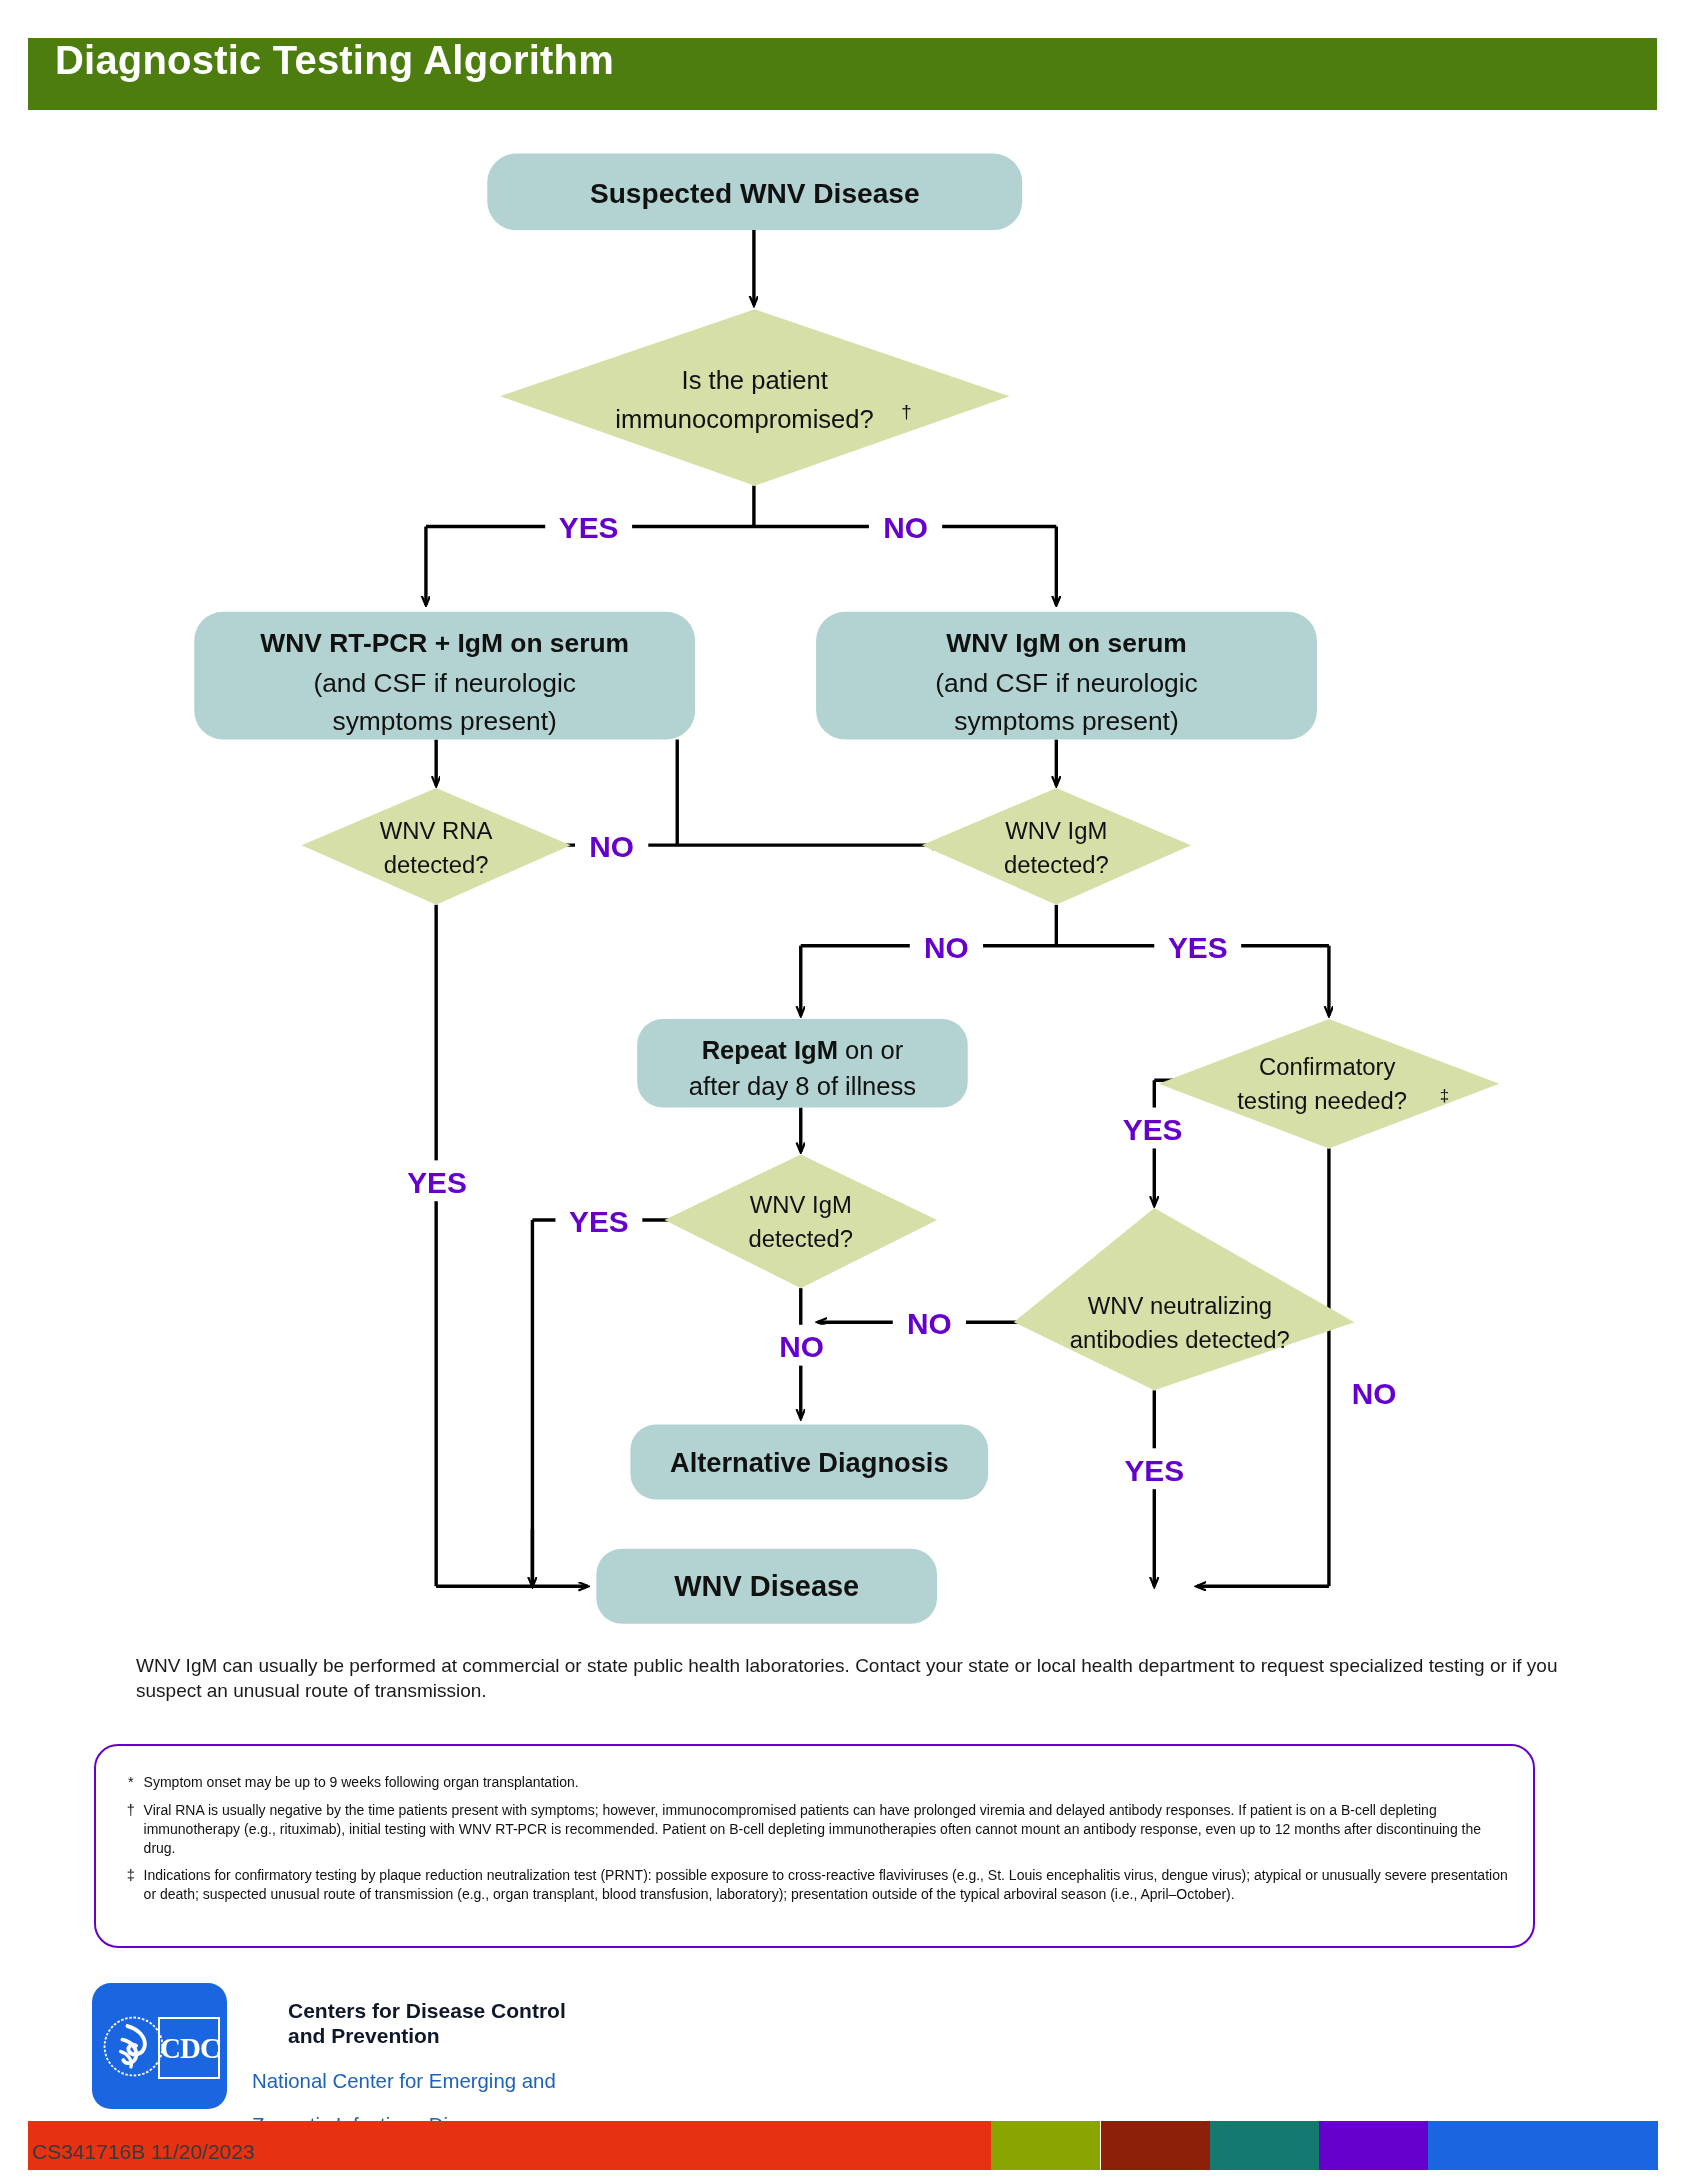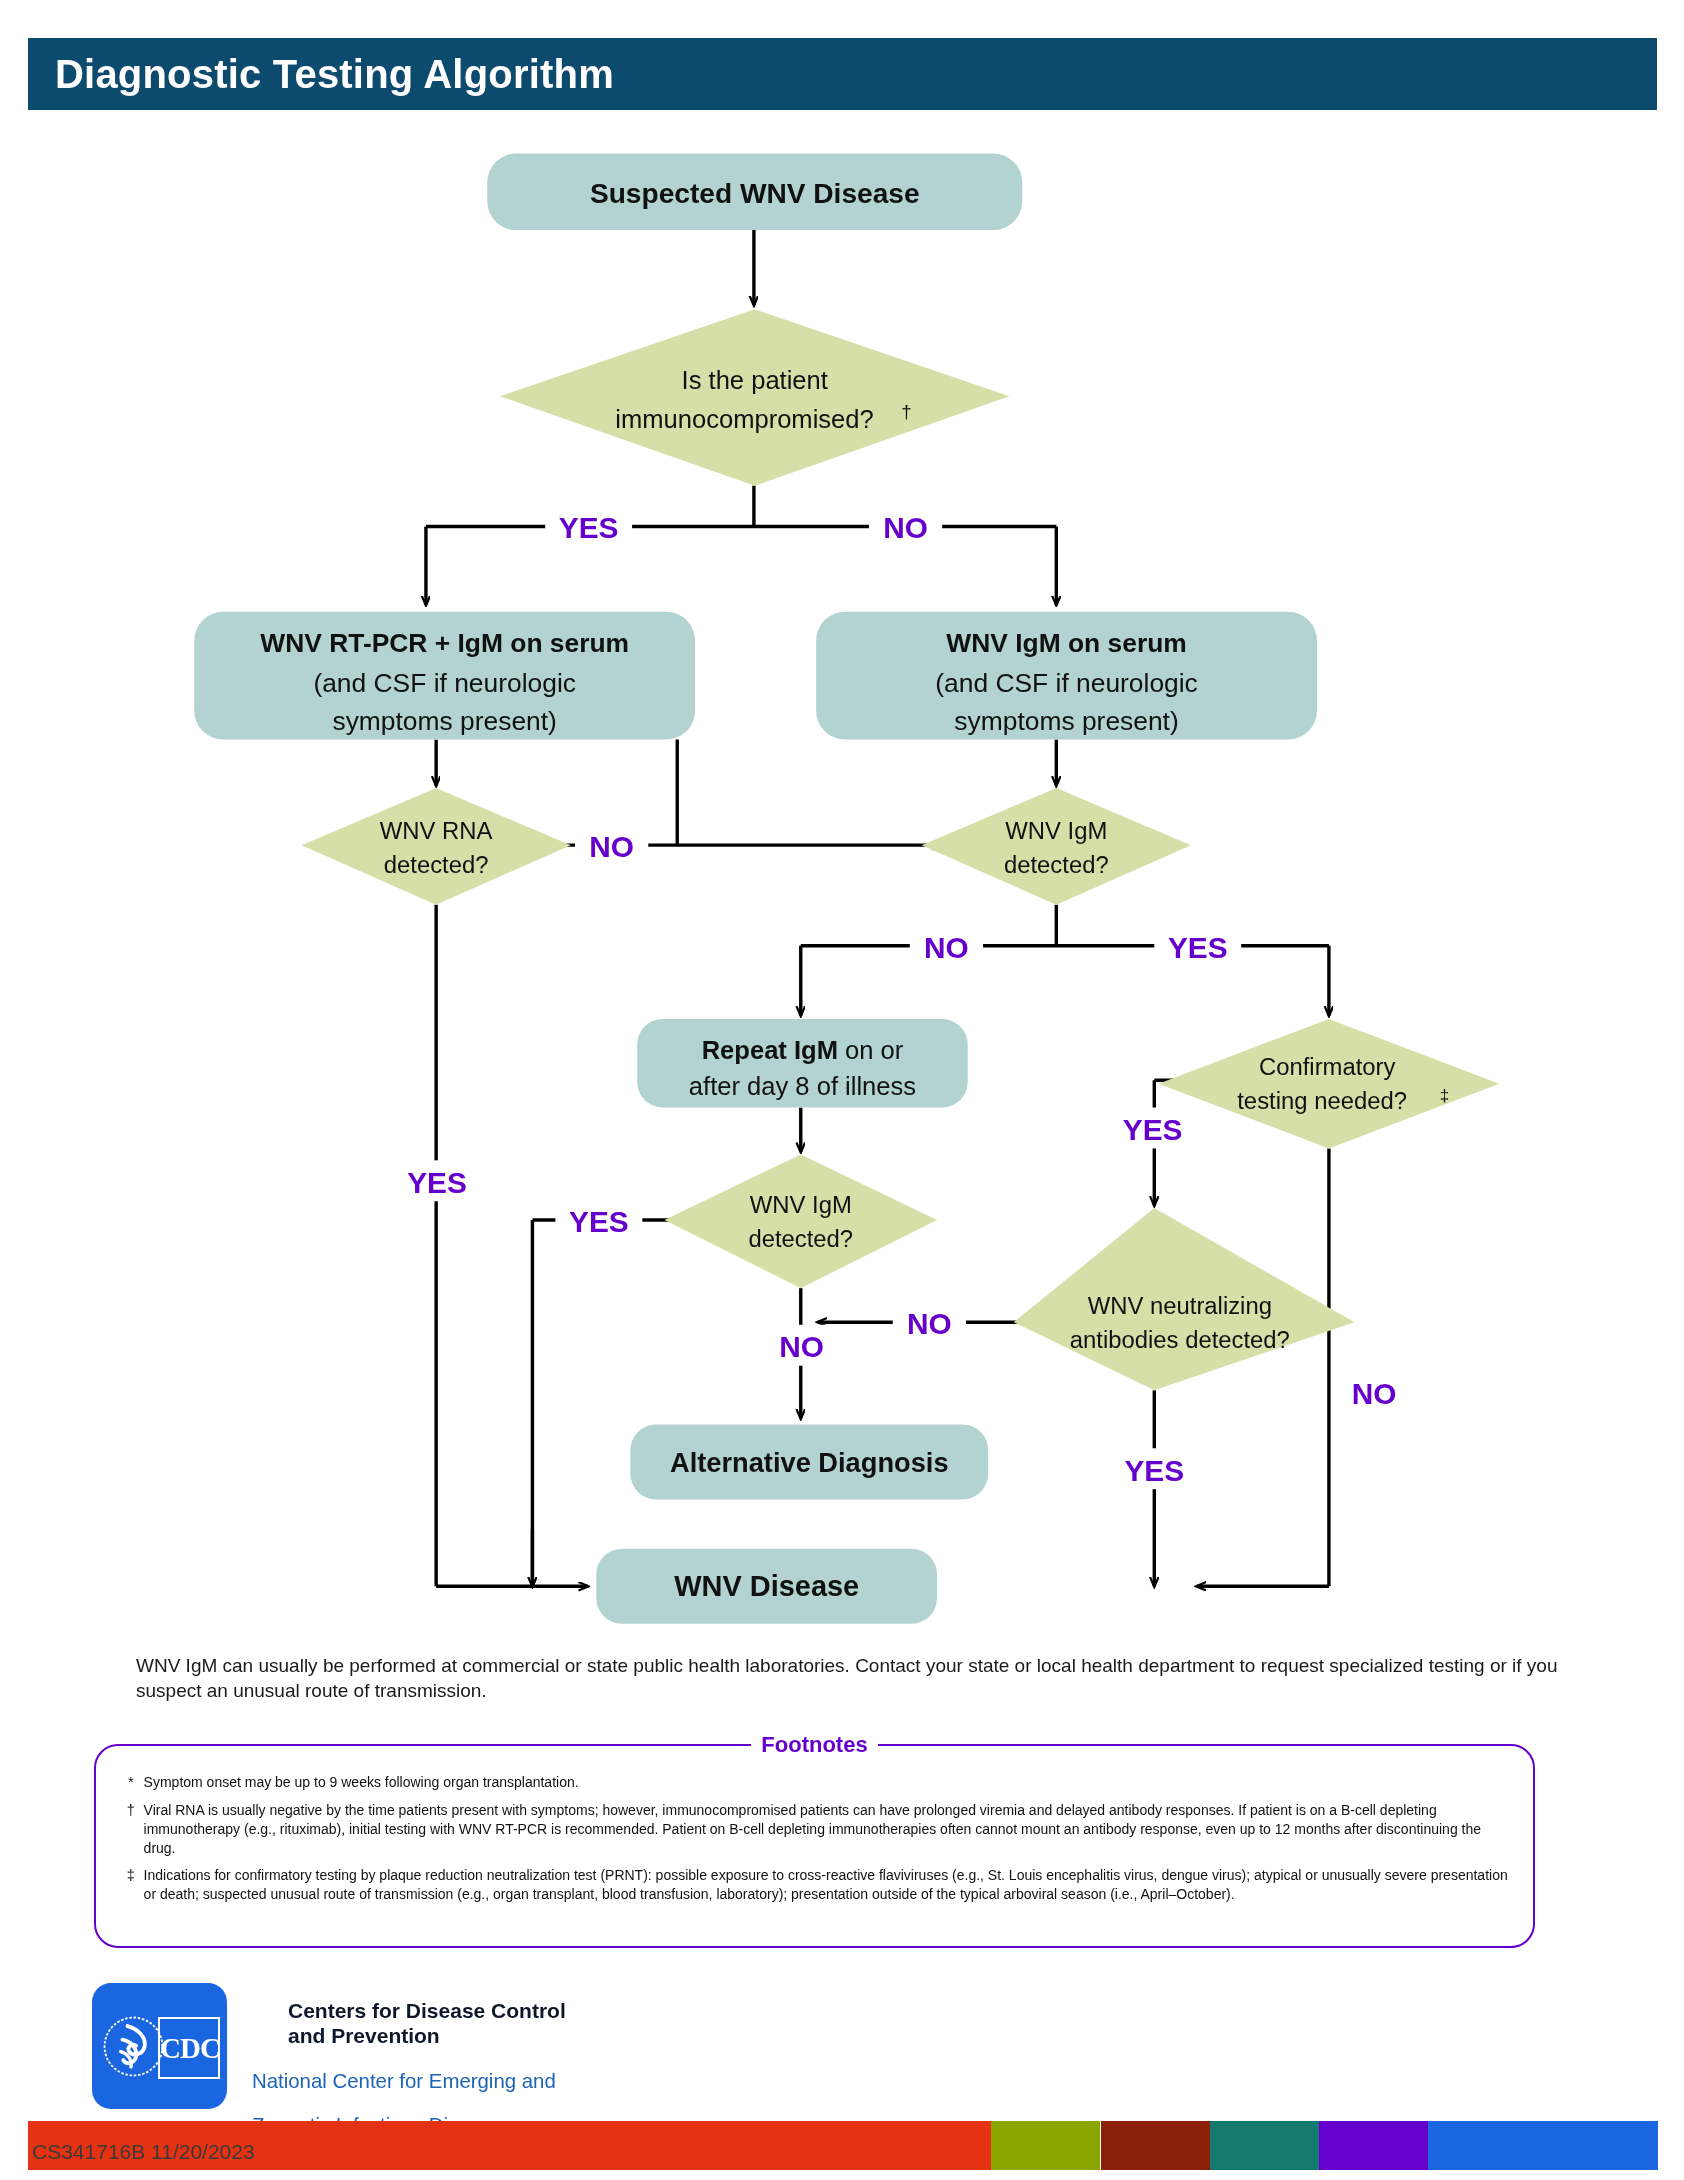--- a/index.html
+++ b/index.html
@@ -8,22 +8,22 @@
     font-family:"Liberation Sans", sans-serif;
     color:#000;
     position:relative;
     overflow:hidden;
   }
   #root{position:relative;width:1685px;height:2181px;}
 
   
   .header-bar{
     position:absolute;left:28px;top:38px;width:1629px;height:72px;
-    background:#0c4a6e;
-    display:flex;align-items:center;
+    background:#4d7c0f;
+    display:flex;align-items:flex-start;
   }
   .header-title{
     color:#ffffff;font-size:40px;font-weight:bold;letter-spacing:0.2px;
     margin-left:27px;
   }
 
   
   svg#flow{position:absolute;left:0;top:0;width:1685px;height:2181px;}
   .nodeTxt{font-family:"Liberation Sans", sans-serif;fill:#111111;}
 
@@ -265,23 +265,20 @@
 
     <g>
       <rect x="700" y="1818" width="400" height="88" rx="30" fill="#b2d3d2"></rect>
       <text class="nodeTxt" x="900" y="1874" text-anchor="middle" font-size="34" font-weight="bold">WNV Disease</text>
     </g>
   </svg>
 
   <div class="note">WNV IgM can usually be performed at commercial or state public health laboratories. Contact your state or local health department to request specialized testing or if you suspect an unusual route of transmission.</div>
 
   <div class="fnbox">
-    <div class="fn-title">
-      <span>Footnotes</span>
-    </div>
     <div class="fn-list">
       <div class="fn-row">
         <div class="fn-mark">*</div>
         <div class="fn-text">Symptom onset may be up to 9 weeks following organ transplantation.</div>
       </div>
       <div class="fn-row">
         <div class="fn-mark">†</div>
         <div class="fn-text">Viral RNA is usually negative by the time patients present with symptoms; however, immunocompromised patients can have prolonged viremia and delayed antibody responses. If patient is on a B-cell depleting immunotherapy (e.g., rituximab), initial testing with WNV RT-PCR is recommended. Patient on B-cell depleting immunotherapies often cannot mount an antibody response, even up to 12 months after discontinuing the drug.</div>
       </div>
       <div class="fn-row">

